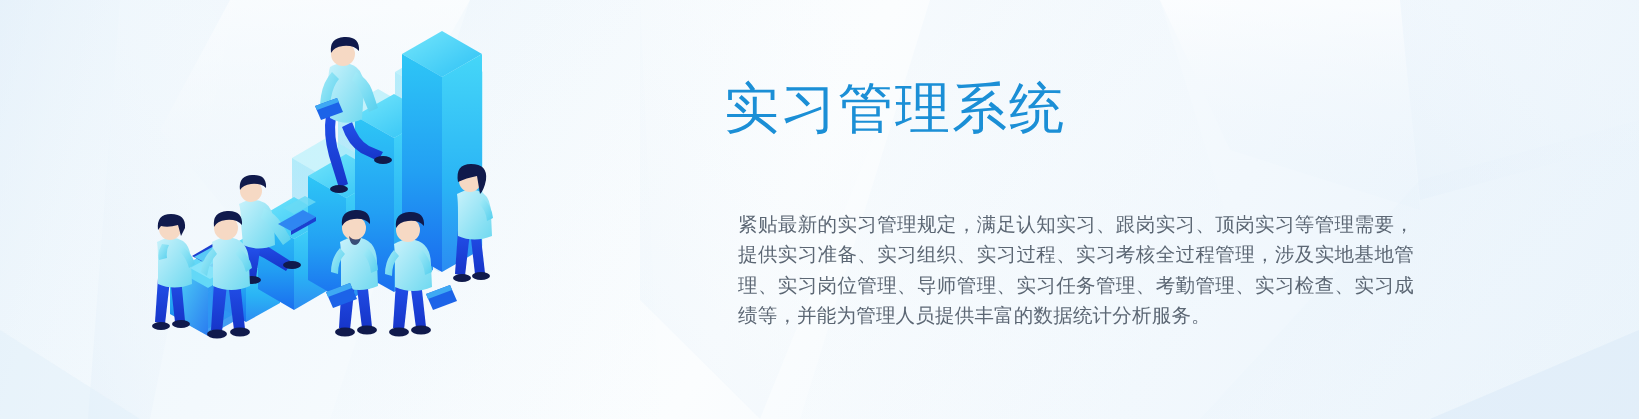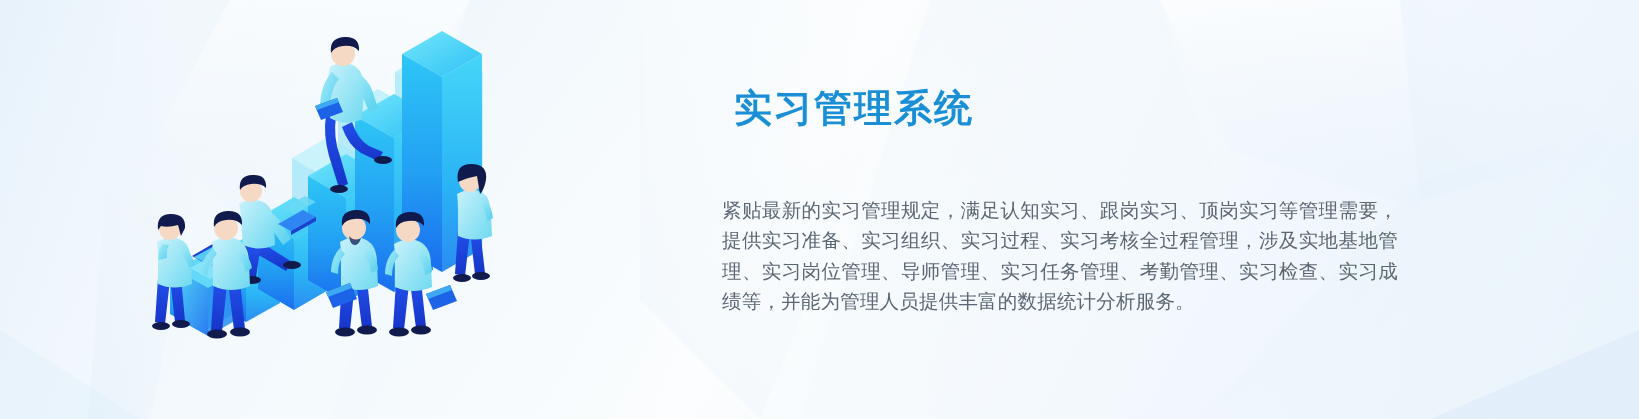--- a/index.html
+++ b/index.html
@@ -39,30 +39,30 @@
   .illus svg { display: block; width: 100%; height: 100%; }
 
   
   .copy {
     position: absolute;
     left: 722px;
     top: 74px;
     width: 690px;
   }
   .hero-title {
-    margin: 12px;
-    font-size: 38px;
+    margin: 2px;
+    font-size: 55px;
     line-height: 1.18;
-    font-weight: 700;
+    font-weight: 400;
     letter-spacing: 2px;
     color: #1b8fd6;
     white-space: nowrap;
   }
   .hero-desc {
-    margin: 0;
+    margin: 16px;
     padding-top: 52px;
     font-size: 19.5px;
     line-height: 30.5px;
     color: #5c6774;
     letter-spacing: 0.2px;
     text-align: justify;
     text-justify: inter-ideograph;
     width: 676px;
   }
 </style>

